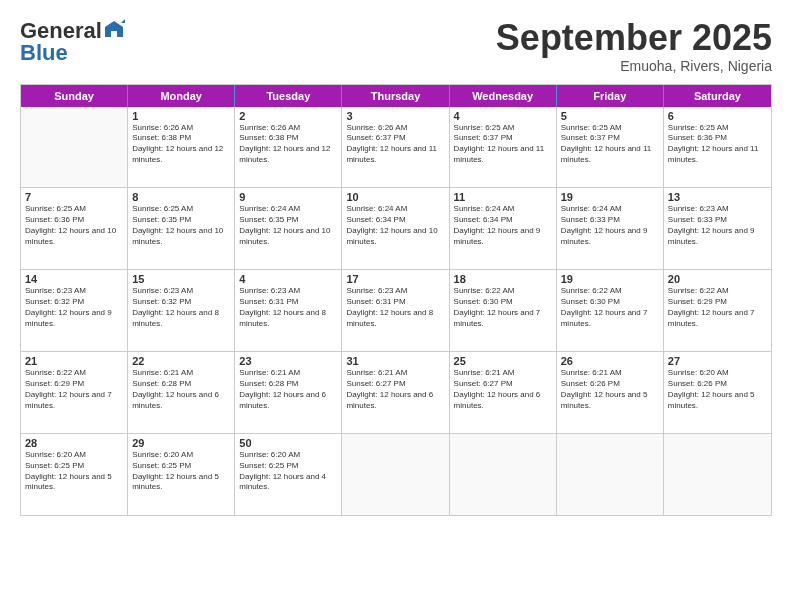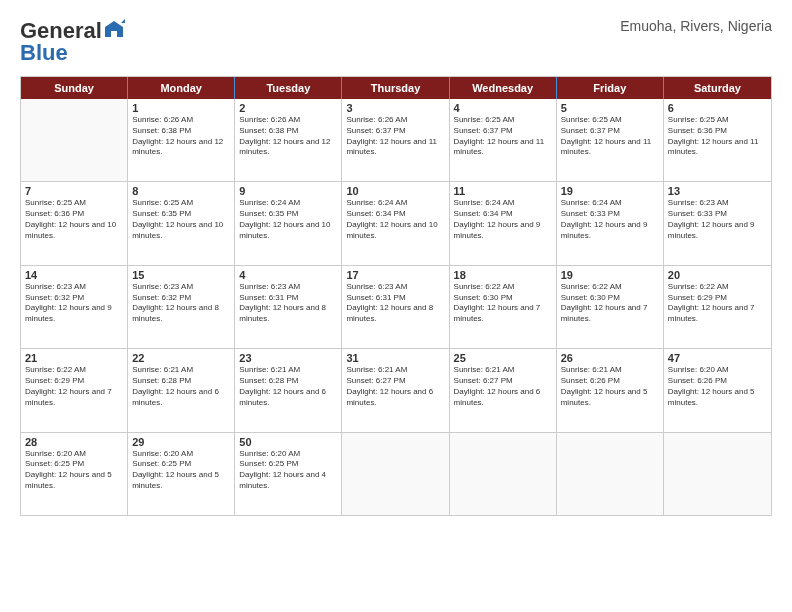--- a/index.html
+++ b/index.html
@@ -44,21 +44,21 @@
     }
     .calendar {
       flex: 1;
       display: flex;
       flex-direction: column;
       border: 1px solid #ccc;
     }
     .cal-header {
       display: grid;
       grid-template-columns: repeat(7, 1fr);
-      background: #7f1d1d;
+      background: #a21caf;
     }
     .cal-header-cell {
       color: #fff;
       font-size: 11px;
       font-weight: bold;
       text-align: center;
       padding: 5px 2px;
       border-right: 1px solid #4a90d9;
     }
     .cal-header-cell:last-child { border-right: none; }
@@ -105,20 +105,21 @@
       <div style="display:flex;align-items:center;">
         <span style="font-size:22px;font-weight:bold;color:#333;">General</span>
         <svg width="22" height="22" viewBox="0 0 22 22" style="margin-left:1px;margin-top:-2px;">
           <path d="M11 2 L20 8 L20 18 L14 18 L14 12 L8 12 L8 18 L2 18 L2 8 Z" fill="#2b6cb0"></path>
           <path d="M18 4 L22 4 L22 0 Z" fill="#2b6cb0"></path>
         </svg>
       </div>
       <div style="font-size:22px;font-weight:bold;color:#2b6cb0;margin-top:-4px;">Blue</div>
     </div>
     <div class="title-block">
+      <div class="month-title">September 2025</div>
       <div class="subtitle">Emuoha, Rivers, Nigeria</div>
     </div>
   </div>
 
   <div class="calendar">
     <div class="cal-header">
     <div class="cal-header-cell">Sunday</div>
         <div class="cal-header-cell">Monday</div>
         <div class="cal-header-cell">Tuesday</div>
         <div class="cal-header-cell">Thursday</div>
@@ -233,21 +234,21 @@
           </div>
           <div class="cal-cell">
             <span class="day-number">25</span>
             <div class="day-info">Sunrise: 6:21 AM<br>Sunset: 6:27 PM<br>Daylight: 12 hours and 6 minutes.</div>
           </div>
           <div class="cal-cell">
             <span class="day-number">26</span>
             <div class="day-info">Sunrise: 6:21 AM<br>Sunset: 6:26 PM<br>Daylight: 12 hours and 5 minutes.</div>
           </div>
           <div class="cal-cell">
-            <span class="day-number">47</span>
+            <span class="day-number">27</span>
             <div class="day-info">Sunrise: 6:20 AM<br>Sunset: 6:26 PM<br>Daylight: 12 hours and 5 minutes.</div>
           </div>
         </div>
         <div class="cal-row">
           <div class="cal-cell">
             <span class="day-number">28</span>
             <div class="day-info">Sunrise: 6:20 AM<br>Sunset: 6:25 PM<br>Daylight: 12 hours and 5 minutes.</div>
           </div>
           <div class="cal-cell">
             <span class="day-number">29</span>

